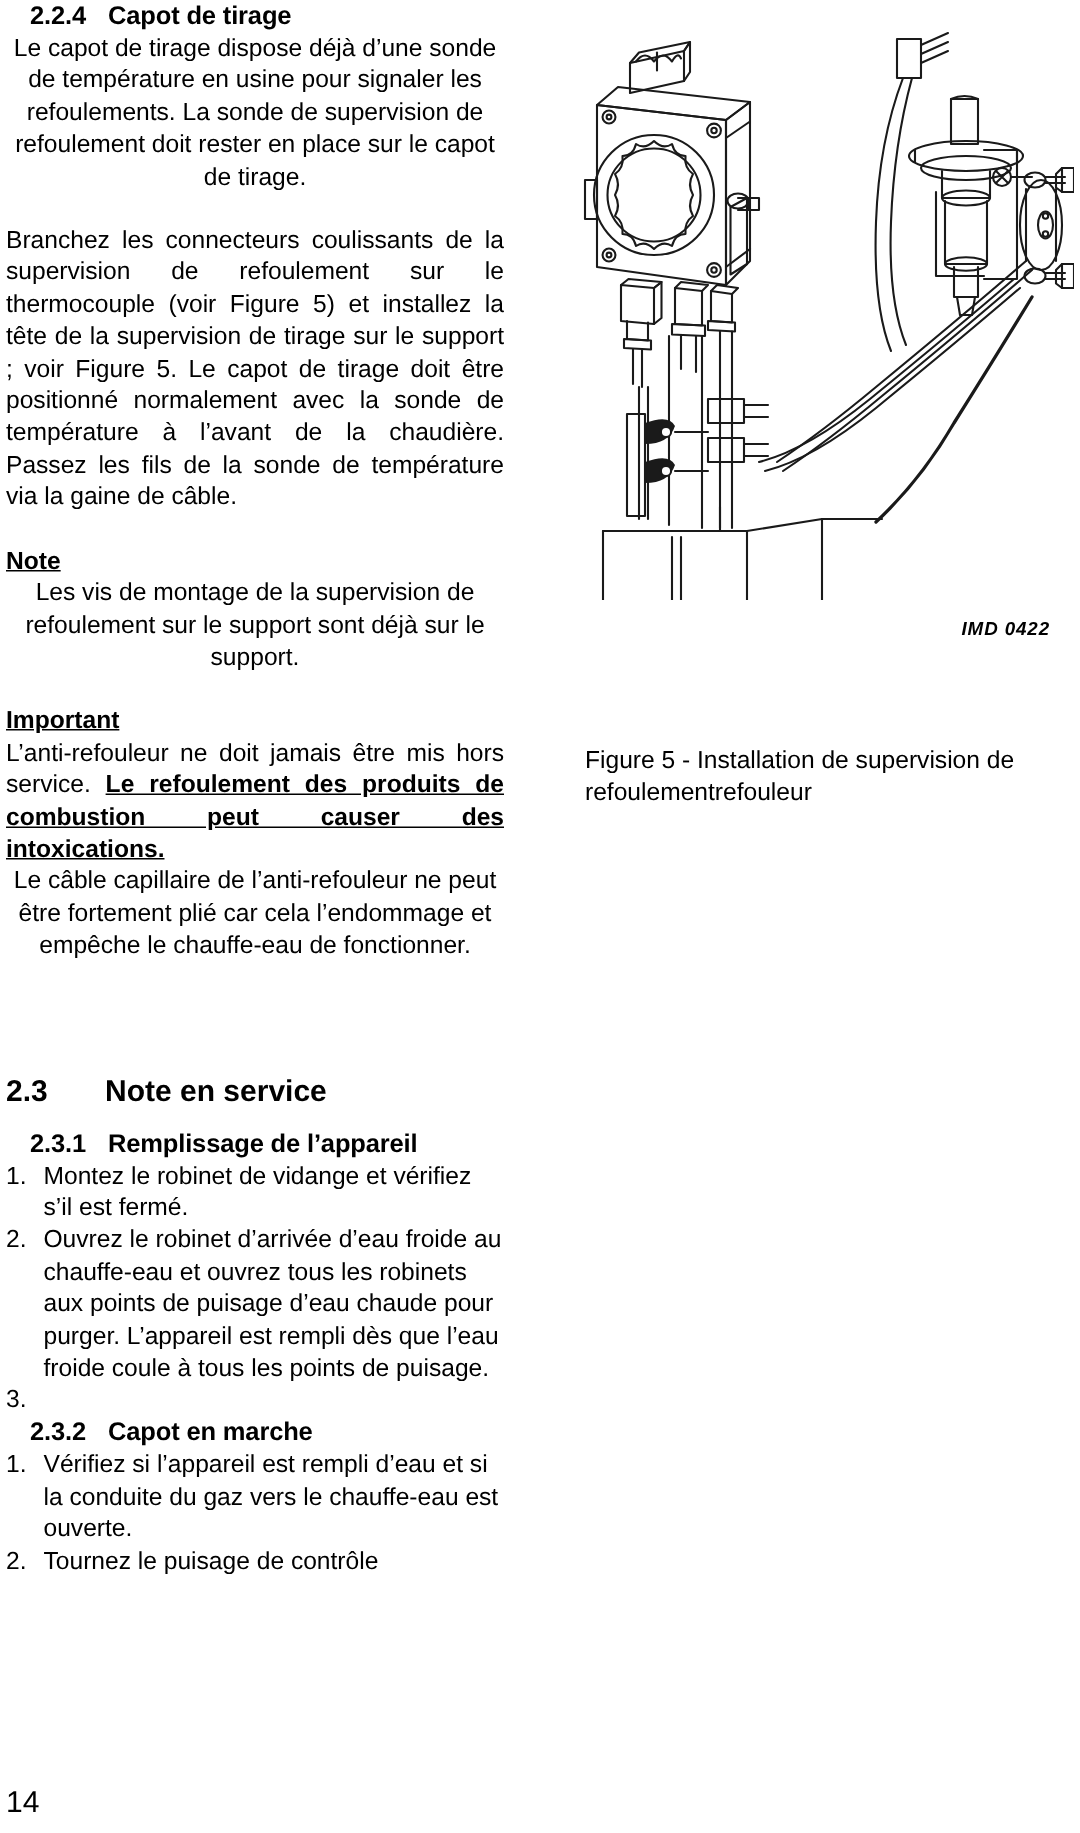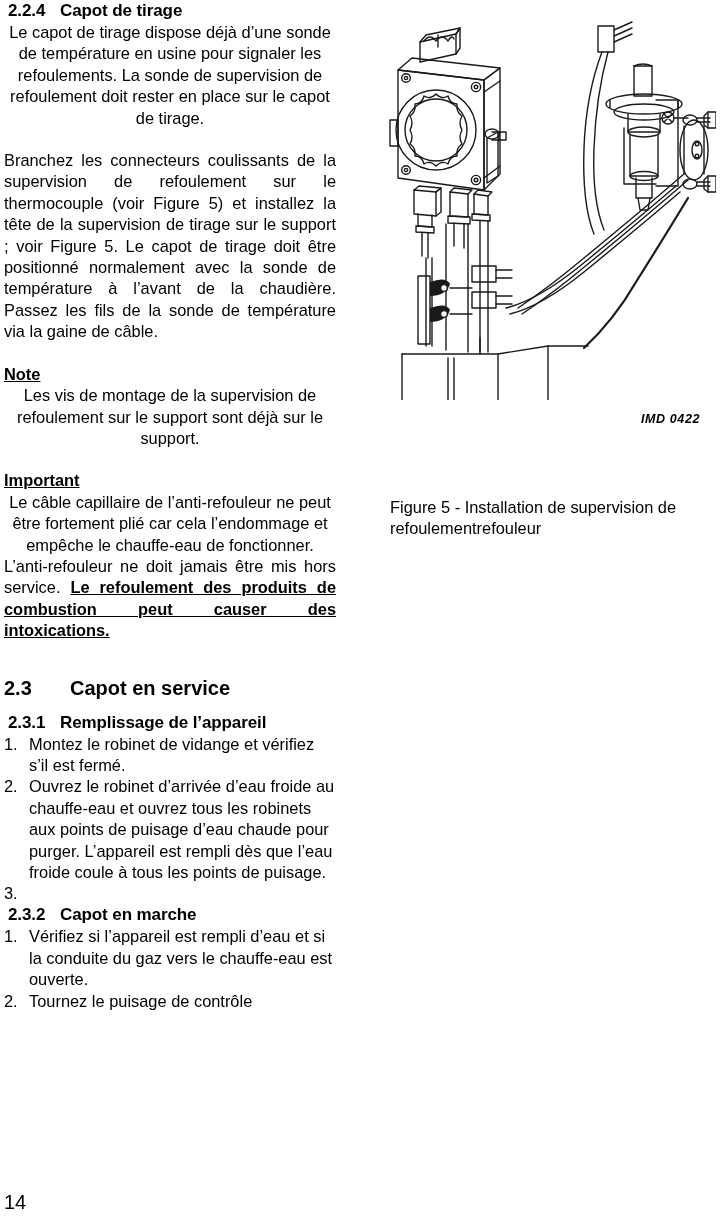--- a/index.html
+++ b/index.html
@@ -29,33 +29,33 @@
     left: 4px;
     top: 0px;
     width: 332px;
   }
 
   .h3 {
     font-size: 17px;
     font-weight: bold;
     line-height: 21px;
     letter-spacing: -0.1px;
-    margin: 0 0 1px 4px;
+    margin: 0 0 1px 16px;
     white-space: nowrap;
   }
   .h3 .num { display: inline-block; min-width: 52px; }
 
   .h2 {
     font-size: 20px;
     font-weight: bold;
     line-height: 24px;
     margin: 0;
     white-space: nowrap;
   }
-  .h2 .num { display: inline-block; min-width: 66px; }
+  .h2 .num { display: inline-block; min-width: 66px; margin-top: 40px; }
 
   p.body {
     font-size: 16.4px;
     line-height: 21.4px;
     margin: 0;
     text-align: center;
     word-spacing: 0px;
   }
   p.body.justify {
     text-align: justify;
@@ -161,27 +161,27 @@
     <p class="body justify">Branchez les connecteurs coulissants de la supervision de refoulement sur le thermocouple (voir Figure 5) et installez la tête de la supervision de tirage sur le support ; voir Figure 5. Le capot de tirage doit être positionné normalement avec la sonde de température à l’avant de la chaudière. Passez les fils de la sonde de température via la gaine de câble.</p>
 
     <div class="gap-md"></div>
 
     <p class="lbl">Note</p>
     <p class="body">Les vis de montage de la supervision de refoulement sur le support sont déjà sur le support.</p>
 
     <div class="gap-md"></div>
 
     <p class="lbl">Important</p>
+    <p class="body justify"><span>L’anti-refouleur ne doit jamais être mis hors service. </span><span class="u-bold">Le refoulement des produits de combustion peut causer des intoxications.</span></p>
     <p class="body">Le câble capillaire de l’anti-refouleur ne peut être fortement plié car cela l’endommage et empêche le chauffe-eau de fonctionner.</p>
-    <p class="body justify"><span>L’anti-refouleur ne doit jamais être mis hors service. </span><span class="u-bold">Le refoulement des produits de combustion peut causer des intoxications.</span></p>
 
     <div class="gap-lg"></div>
 
     <h2 class="h2">
-      <span class="num">2.3</span><span>Capot en service</span>
+      <span class="num">2.3</span><span>Note en service</span>
     </h2>
 
     <div class="gap-sm"></div>
 
     <h3 class="h3">
       <span class="num">2.3.1</span><span>Remplissage de l’appareil</span>
     </h3>
 
     <ol class="steps">
       <li>

